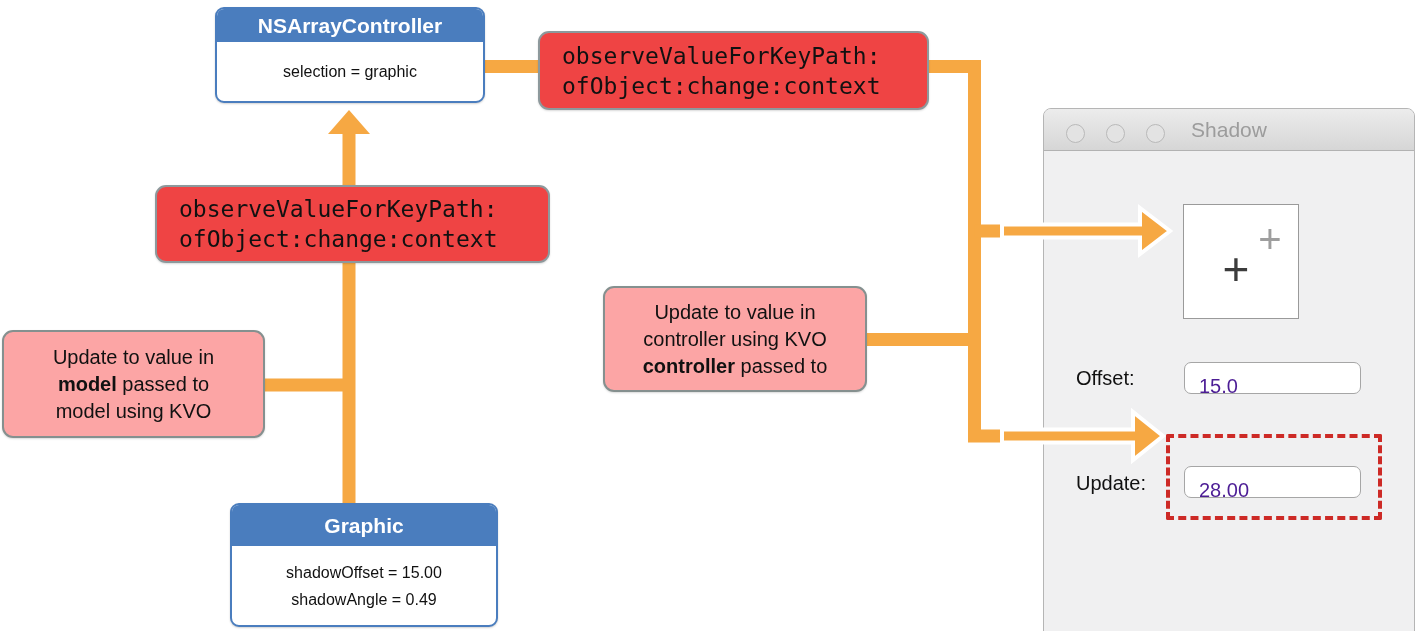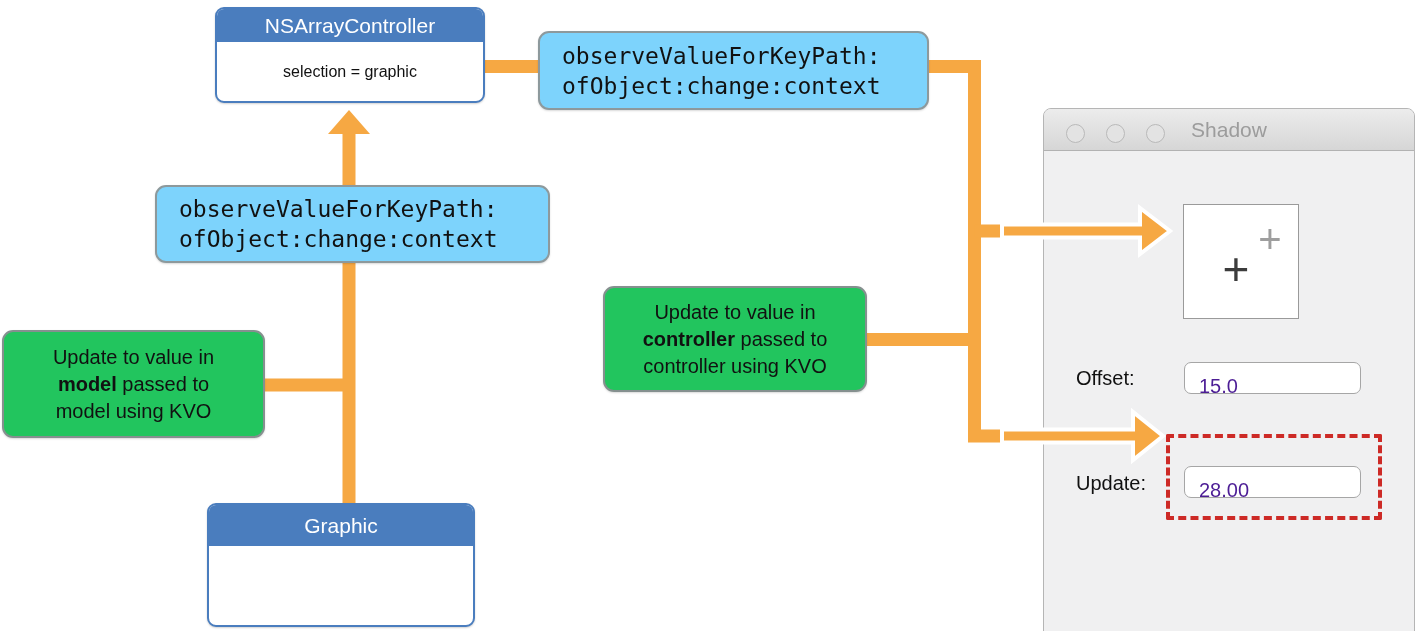--- a/index.html
+++ b/index.html
@@ -23,55 +23,55 @@
   .class-box {
     position: absolute; z-index: 3;
     background: #ffffff;
     border: 2px solid #4a7dbe;
     border-radius: 9px;
     overflow: hidden;
     box-shadow: 0 1px 2px rgba(0,0,0,0.18);
   }
   .class-box .hdr {
     background: #4a7dbe; color: #ffffff;
-    font-weight: normal; font-size: 21px;
+    font-weight: bold; font-size: 21px;
     display: flex; align-items: center; justify-content: center;
   }
   .class-box .bdy {
     display: flex; flex-direction: column;
     align-items: center; justify-content: center;
     font-size: 16px; color: #111111; line-height: 27px;
   }
   #nsac { left: 215px; top: 7px; width: 270px; height: 96px; }
   #nsac .hdr { height: 33px; }
   #nsac .bdy { height: 59px; }
-  #graphic { left: 207px; top: 503px; width: 268px; height: 124px; }
+  #graphic { left: 230px; top: 503px; width: 268px; height: 124px; }
   #graphic .hdr { height: 41px; }
   #graphic .bdy { height: 79px; }
 
   
   .method-box {
     position: absolute; z-index: 3;
-    background: #7dd3fc;
+    background: #ef4444;
     border: 2px solid #8d999c;
     border-radius: 11px;
     display: flex; flex-direction: column;
     align-items: center; justify-content: center;
     font-family: "DejaVu Sans Mono", monospace;
     font-size: 23px; line-height: 30px; color: #111111;
     box-shadow: 0 1px 2px rgba(0,0,0,0.15);
   }
   .method-box div { align-self: flex-start; padding-left: 22px; }
   #observe-top { left: 538px; top: 31px; width: 391px; height: 79px; }
   #observe-mid { left: 155px; top: 185px; width: 395px; height: 78px; }
 
   
   .note-box {
     position: absolute; z-index: 3;
-    background: #22c55e;
+    background: #fca5a5;
     border: 2px solid #85908f;
     border-radius: 11px;
     display: flex; flex-direction: column;
     align-items: center; justify-content: center;
     text-align: center;
     font-size: 20px; line-height: 27px; color: #111111;
     box-shadow: 0 1px 2px rgba(0,0,0,0.15);
   }
   #note-model { left: 2px; top: 330px; width: 263px; height: 108px; }
   #note-controller { left: 603px; top: 286px; width: 264px; height: 106px; }
@@ -188,21 +188,25 @@
     <div>ofObject:change:context</div>
   </div>
 
   <div class="note-box" id="note-model">
     <div>Update to value in</div>
     <div><b>model</b><span> passed to</span></div>
     <div>model using KVO</div>
   </div>
   <div class="note-box" id="note-controller">
     <div>Update to value in</div>
+    <div>controller using KVO</div>
     <div><b>controller</b><span> passed to</span></div>
-    <div>controller using KVO</div>
   </div>
 
   <div class="class-box" id="graphic">
     <div class="hdr">Graphic</div>
+    <div class="bdy">
+      <div>shadowOffset = 15.00</div>
+      <div>shadowAngle = 0.49</div>
+    </div>
   </div>
 
 </div>
 
 </body></html>

